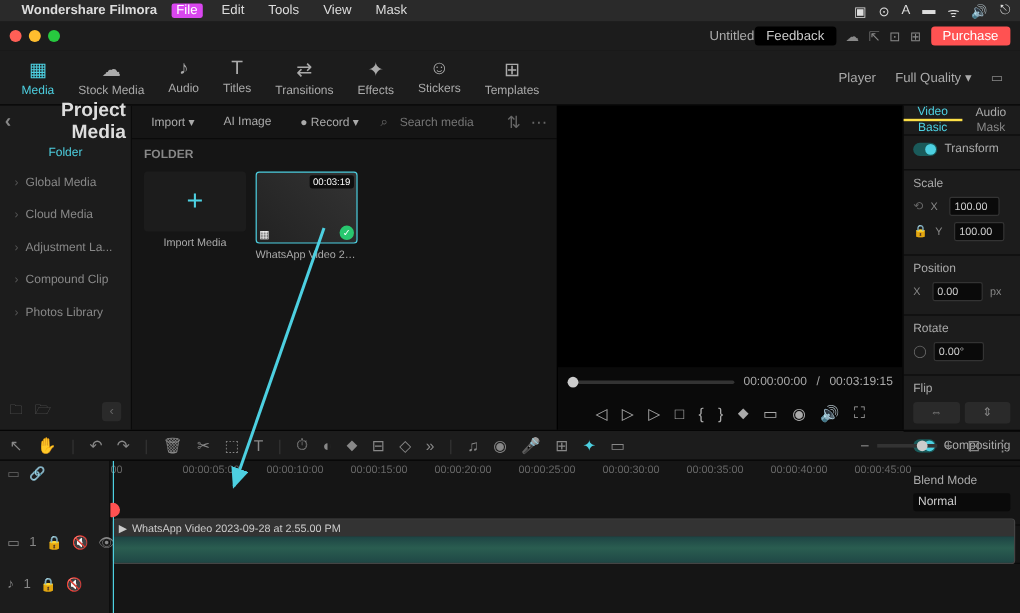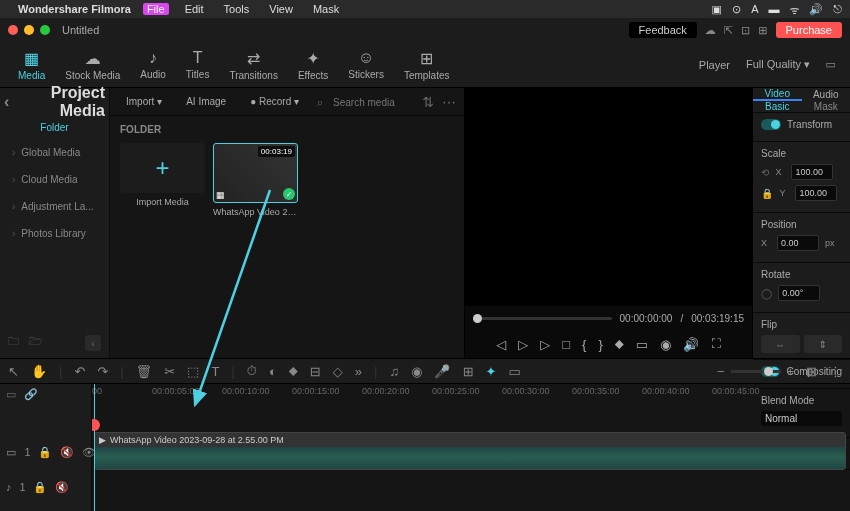--- a/index.html
+++ b/index.html
@@ -14,21 +14,21 @@
 .mac-menubar .spacer { flex: 1; }
 .mac-menubar .status-icon { margin-left: 10px; font-size: 11px; }
 
 
 .titlebar { height: 24px; background: #1c1c1c; display: flex; align-items: center; padding: 0 8px; font-size: 11px; }
 .traffic { display: flex; gap: 6px; margin-right: 12px; }
 .traffic .dot { width: 10px; height: 10px; border-radius: 50%; }
 .dot.red { background: #ff5f56; }
 .dot.yellow { background: #ffbd2e; }
 .dot.green { background: #27c93f; }
-.titlebar .title { flex: 1; text-align: left; color: #aaa; }
+.titlebar .title { flex: 1; text-align: right; color: #aaa; }
 .titlebar .right-controls { display: flex; gap: 8px; align-items: center; }
 .btn-feedback { background: #000000; padding: 2px 10px; border-radius: 3px; color: #ccc; cursor: pointer; }
 .btn-purchase { background: #ff5252; padding: 2px 10px; border-radius: 3px; color: #fff; cursor: pointer; }
 .titlebar .icon { color: #888; cursor: pointer; }
 
 
 .top-tabs { height: 46px; background: #1c1c1c; display: flex; align-items: center; padding: 0 10px; gap: 4px; border-bottom: 1px solid #000; }
 .top-tab { display: flex; flex-direction: column; align-items: center; gap: 2px; padding: 4px 8px; font-size: 10px; color: #aaa; cursor: pointer; border-radius: 4px; }
 .top-tab.active { color: #4dd0e1; }
 .top-tab .icon { font-size: 16px; }
@@ -75,21 +75,21 @@
 .seek-bar { flex: 1; height: 3px; background: #333; border-radius: 2px; position: relative; cursor: pointer; }
 .seek-bar .knob { position: absolute; left: 0; top: -3px; width: 9px; height: 9px; background: #ccc; border-radius: 50%; }
 .preview-time { font-size: 10px; color: #aaa; }
 .preview-controls { height: 28px; display: flex; align-items: center; justify-content: center; gap: 12px; color: #aaa; }
 .preview-controls span { cursor: pointer; font-size: 13px; }
 
 
 .properties { width: 98px; background: #1c1c1c; border-left: 1px solid #000; display: flex; flex-direction: column; font-size: 10px; }
 .prop-tabs { display: flex; height: 26px; }
 .prop-tab { flex: 1; display: flex; align-items: center; justify-content: center; font-size: 10px; color: #aaa; cursor: pointer; }
-.prop-tab.active { color: #4dd0e1; border-bottom: 2px solid #3b82f6; }
+.prop-tab.active { color: #4dd0e1; border-bottom: 2px solid #fde047; }
 .prop-subtabs { display: flex; height: 22px; border-bottom: 1px solid #0a0a0a; }
 .prop-subtab { flex: 1; display: flex; align-items: center; justify-content: center; font-size: 10px; color: #888; cursor: pointer; }
 .prop-subtab.active { color: #4dd0e1; }
 .prop-section { padding: 6px 8px; border-bottom: 1px solid #0a0a0a; }
 .prop-row { display: flex; align-items: center; gap: 6px; margin-bottom: 5px; }
 .toggle { width: 20px; height: 11px; background: #1a5a5a; border-radius: 6px; position: relative; cursor: pointer; }
 .toggle::after { content: ""; position: absolute; right: 1px; top: 1px; width: 9px; height: 9px; background: #4dd0e1; border-radius: 50%; }
 .prop-label { color: #aaa; flex: 1; }
 .prop-input { width: 42px; background: #0a0a0a; border: 1px solid #333; color: #ccc; font-size: 9px; padding: 2px 3px; border-radius: 2px; }
 .axis-label { color: #888; width: 10px; font-size: 9px; }
@@ -199,20 +199,21 @@
   <span class="canvas-icon">▭</span>
 </div>
 
 <div class="main">
   <div class="sidebar">
     <div class="sidebar-header">Project Media</div>
     <div class="sidebar-folder">Folder</div>
     <div class="sidebar-item">Global Media</div>
     <div class="sidebar-item">Cloud Media</div>
     <div class="sidebar-item">Adjustment La...</div>
+    <div class="sidebar-item">Compound Clip</div>
     <div class="sidebar-item">Photos Library</div>
     <div class="bottom">
       <span>🗀</span>
       <span>🗁</span>
       <span class="collapse">‹</span>
     </div>
   </div>
 
   <div class="media-panel">
     <div class="media-toolbar">

